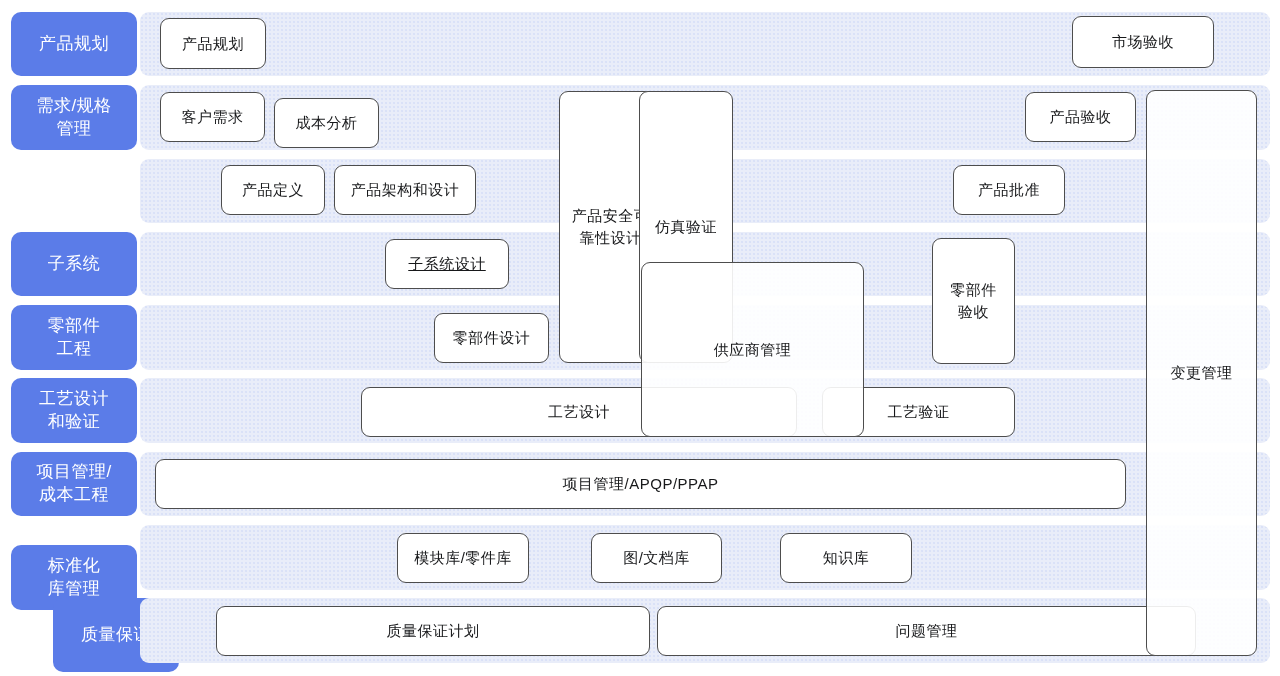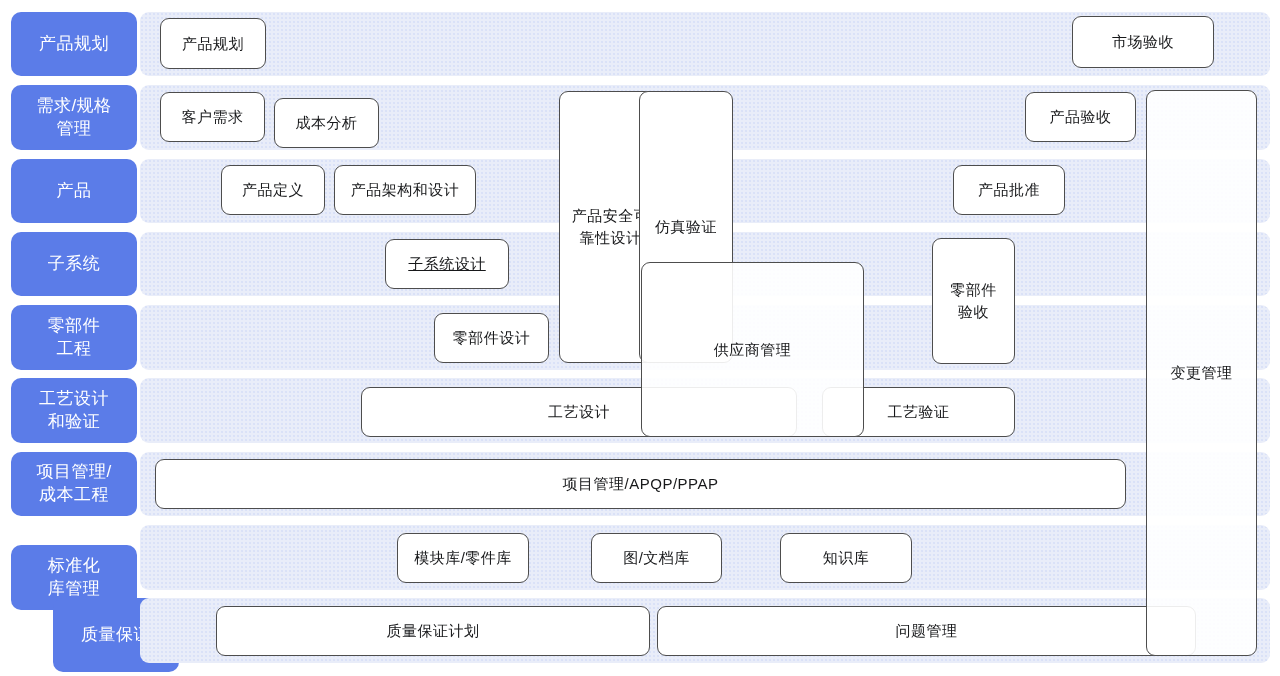--- a/index.html
+++ b/index.html
@@ -39,21 +39,20 @@
   <div class="band" style="top:232px;height:64px;"></div>
   <div class="band" style="top:305px;height:65px;"></div>
   <div class="band" style="top:378px;height:65px;"></div>
   <div class="band" style="top:452px;height:64px;"></div>
   <div class="band" style="top:525px;height:65px;"></div>
   <div class="band" style="top:598px;height:65px;"></div>
 
   <div class="row-label" style="top:12px;height:64px;">产品规划</div>
   <div class="row-label" style="top:85px;height:65px;">需求/规格
 管理</div>
-  <div class="row-label" style="top:159px;height:64px;">产品</div>
   <div class="row-label" style="top:232px;height:64px;">子系统</div>
   <div class="row-label" style="top:305px;height:65px;">零部件
 工程</div>
   <div class="row-label" style="top:378px;height:65px;">工艺设计
 和验证</div>
   <div class="row-label" style="top:452px;height:64px;">项目管理/
 成本工程</div>
   <div class="row-label" style="top:525px;height:65px;margin-top:20px;">标准化
 库管理</div>
   <div class="row-label" style="top:598px;height:74px;margin-left:42px;">质量保证</div>

